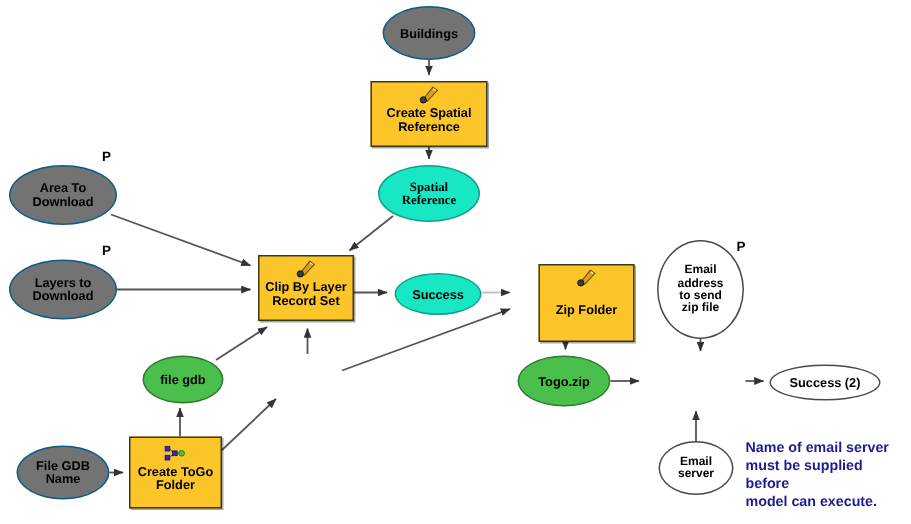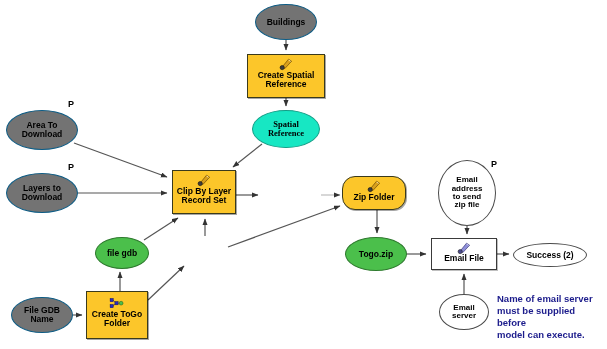--- a/index.html
+++ b/index.html
@@ -209,22 +209,25 @@
       <svg viewBox="0 0 14 13" xmlns="http://www.w3.org/2000/svg">
         <path d="M9.5,1.2 L12.6,3.2 L5.8,10.6 L3.4,8.8 Z" fill="#d9a01c" stroke="#6b4a06" stroke-width="0.7"></path>
         <circle cx="3.2" cy="9.6" r="2.1" fill="#3c3c3c" stroke="#111" stroke-width="0.6"></circle>
         <path d="M9.7,2.1 L11.6,3.3" stroke="#fff3c4" stroke-width="0.8"></path>
       </svg>
     </span>
     <span class="label" style="font-size:8.5px; white-space:pre-line;">Clip By Layer
 Record Set</span>
   </div>
 
-
-  <div class="rect rect-yellow" style="left:342px; top:176px; width:64px; height:34px;border-radius:13px;">
+  <div class="node ellipse ell-cyan" style="left:263px; top:182px; width:58px; height:28px; font-size:8.5px;">
+    <span>Success</span>
+  </div>
+
+  <div class="rect rect-yellow" style="left:359px; top:176px; width:64px; height:52px;">
     <span class="tool-icon">
       <svg viewBox="0 0 14 13" xmlns="http://www.w3.org/2000/svg">
         <path d="M9.5,1.2 L12.6,3.2 L5.8,10.6 L3.4,8.8 Z" fill="#d9a01c" stroke="#6b4a06" stroke-width="0.7"></path>
         <circle cx="3.2" cy="9.6" r="2.1" fill="#3c3c3c" stroke="#111" stroke-width="0.6"></circle>
         <path d="M9.7,2.1 L11.6,3.3" stroke="#fff3c4" stroke-width="0.8"></path>
       </svg>
     </span>
     <span class="label" style="font-size:8.5px;">Zip Folder</span>
   </div>
 
@@ -238,30 +241,20 @@
 
   <div class="node ellipse ell-green" style="left:95px; top:237px; width:54px; height:32px; font-size:8.5px;">
     <span>file gdb</span>
   </div>
 
 
   <div class="node ellipse ell-green" style="left:345px; top:237px; width:62px; height:34px; font-size:8.5px;">
     <span>Togo.zip</span>
   </div>
 
-  <div class="rect rect-white" style="left:431px; top:238px; width:66px; height:32px;">
-    <span class="tool-icon">
-      <svg viewBox="0 0 14 13" xmlns="http://www.w3.org/2000/svg">
-        <path d="M9.5,1.2 L12.6,3.2 L5.8,10.6 L3.4,8.8 Z" fill="#8f8fd9" stroke="#3a3a7a" stroke-width="0.7"></path>
-        <circle cx="3.2" cy="9.6" r="2.1" fill="#4a4a8c" stroke="#222" stroke-width="0.6"></circle>
-        <path d="M9.7,2.1 L11.6,3.3" stroke="#dcdcf7" stroke-width="0.8"></path>
-      </svg>
-    </span>
-    <span class="label" style="font-size:8.5px;">Email File</span>
-  </div>
 
   <div class="node ellipse ell-white" style="left:513px; top:243px; width:74px; height:24px; font-size:8.5px;">
     <span>Success (2)</span>
   </div>
 
   <div class="rect rect-yellow" style="left:86px; top:291px; width:62px; height:48px;">
     <span class="model-icon">
       <svg viewBox="0 0 15 11" xmlns="http://www.w3.org/2000/svg">
         <rect x="0.5" y="0.5" width="3.2" height="3.2" fill="#2b2bc4" stroke="#101060" stroke-width="0.5"></rect>
         <rect x="0.5" y="6.5" width="3.2" height="3.2" fill="#2b2bc4" stroke="#101060" stroke-width="0.5"></rect>

